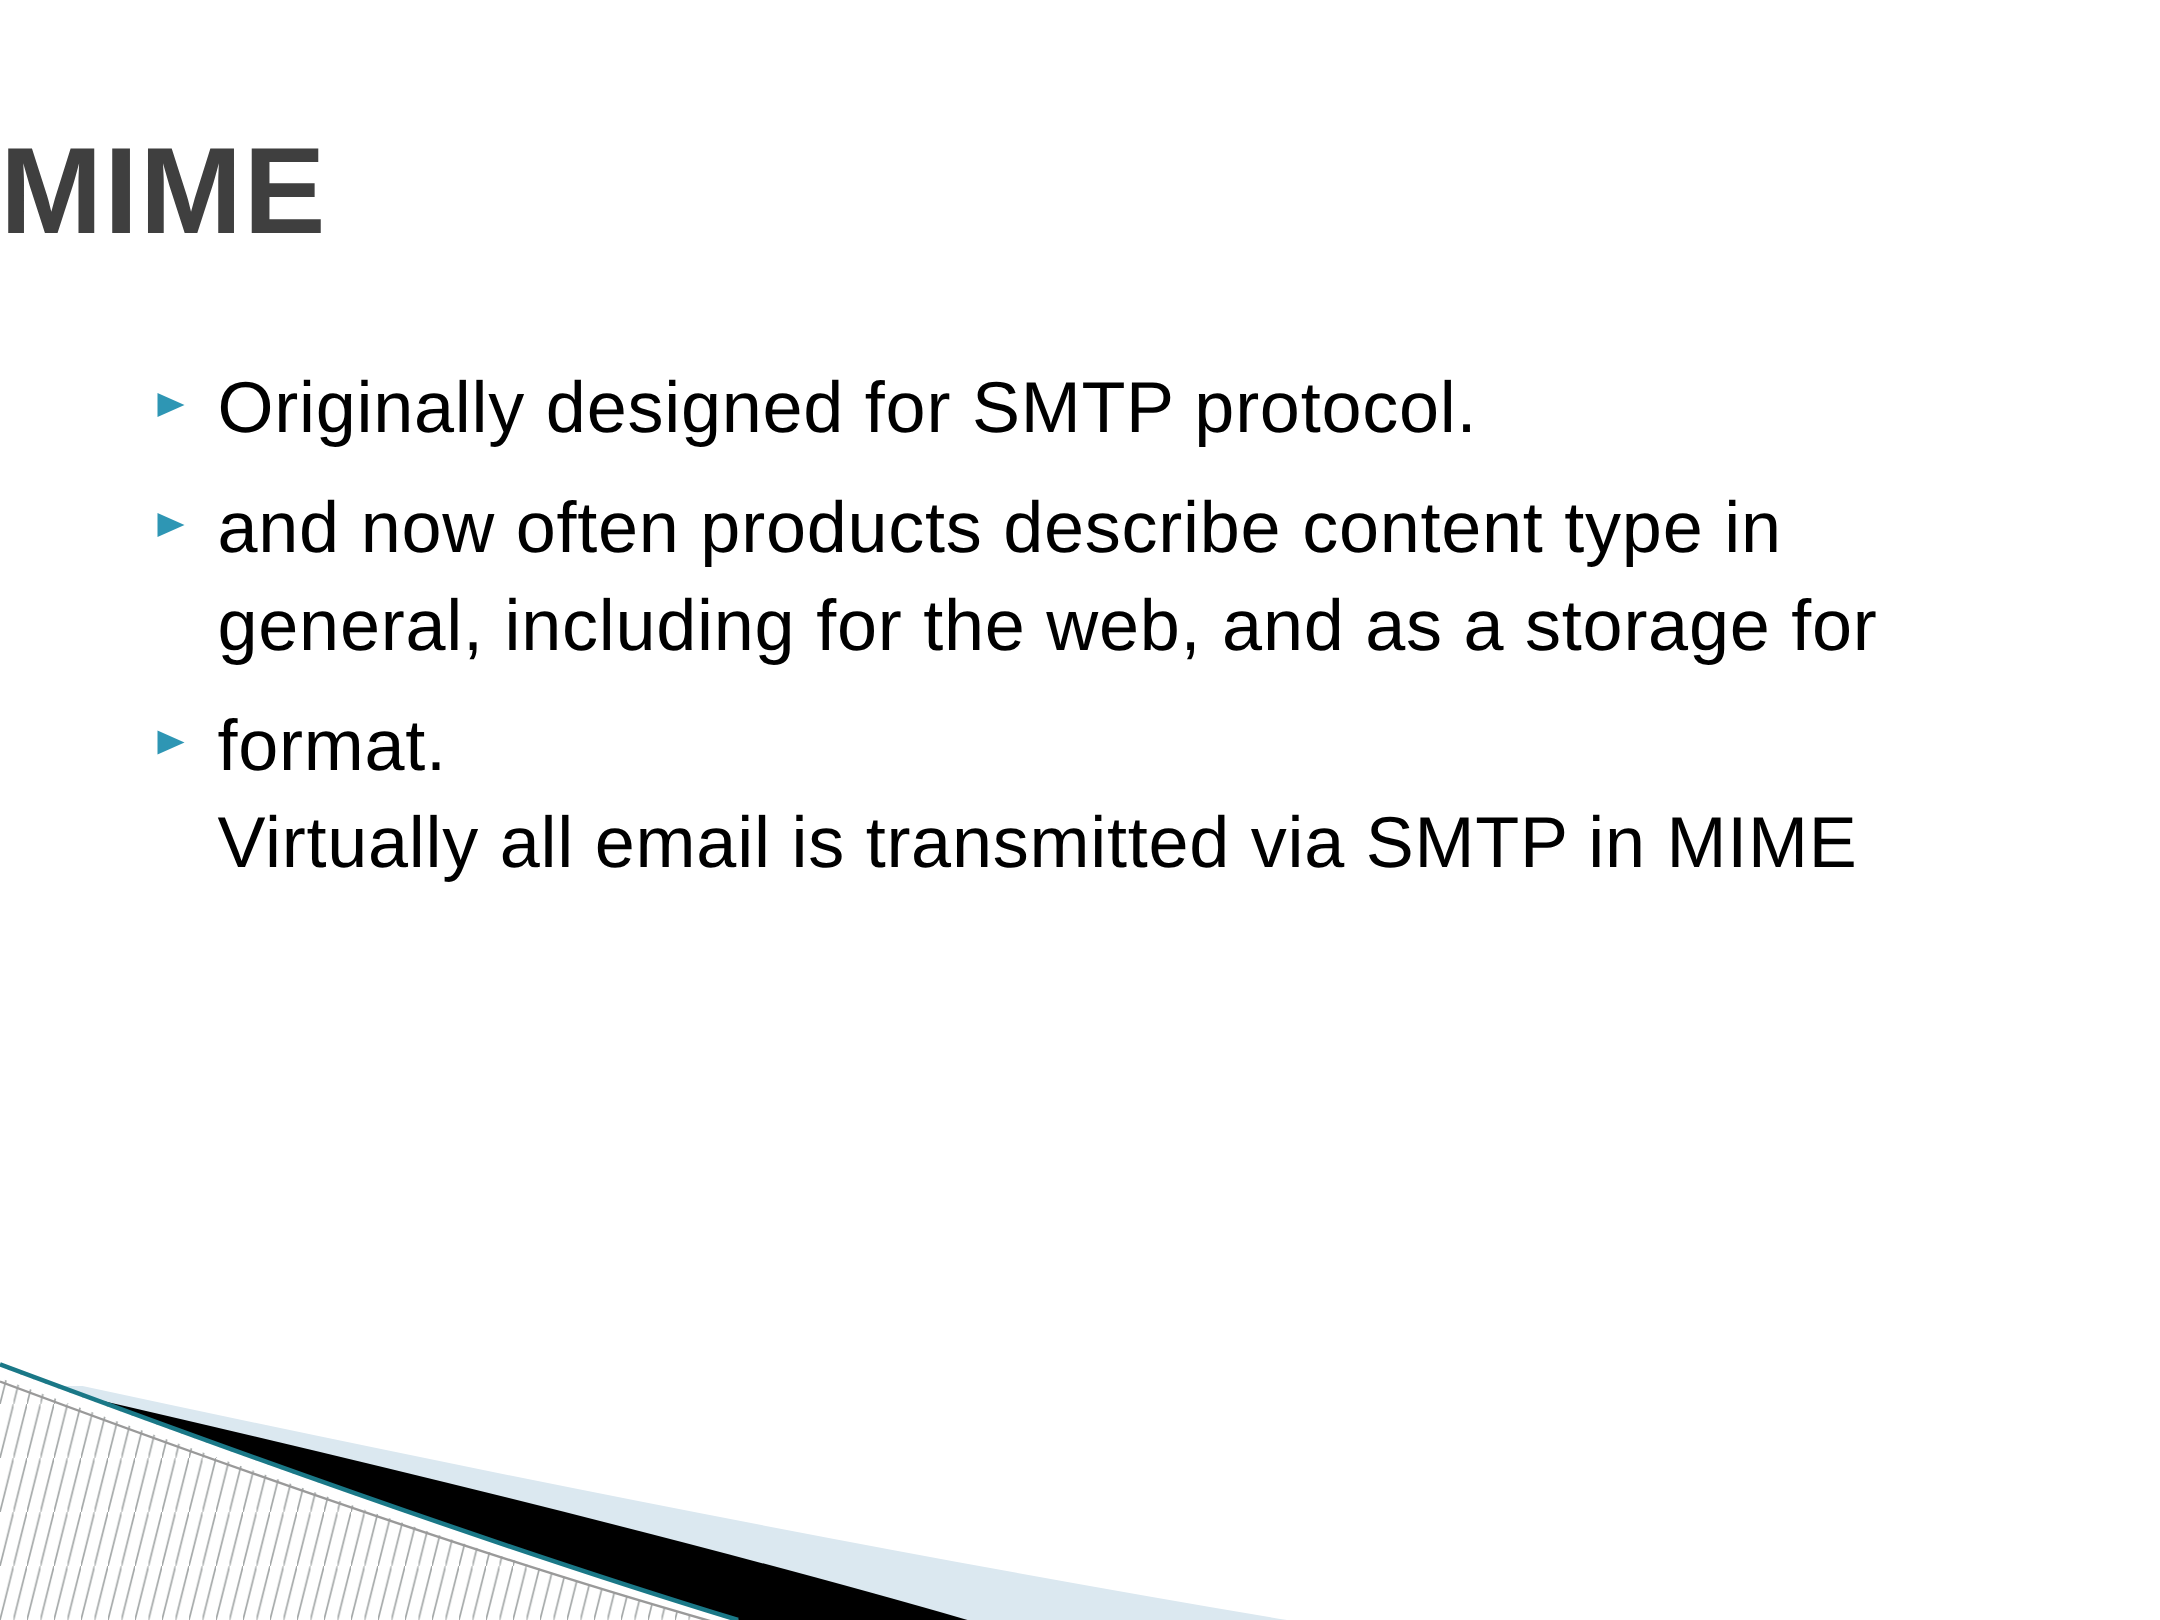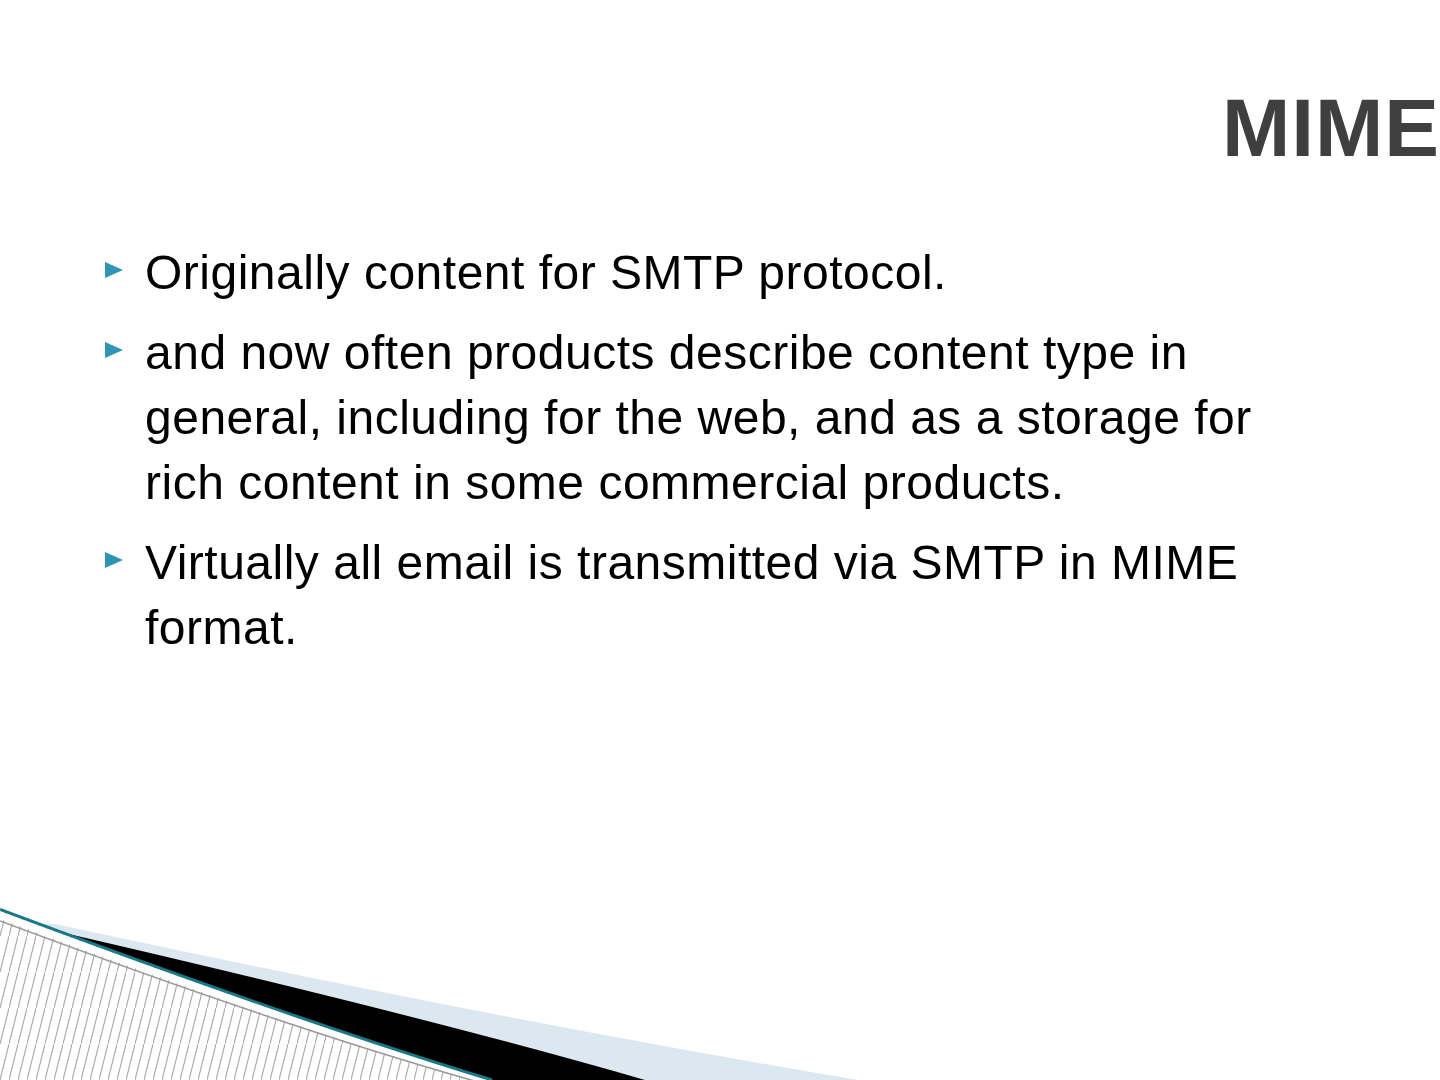--- a/index.html
+++ b/index.html
@@ -10,21 +10,21 @@
     background: var(--background, #ffffff);
     overflow: hidden;
     font-family: "Liberation Sans", sans-serif;
   }
   .title {
     position: absolute;
     top: 76px;
     left: 0;
     width: 100%;
     margin: 0;
-    text-align: right;
+    text-align: left;
     font-size: 82px;
     line-height: 104px;
     font-weight: bold;
     letter-spacing: 1px;
     color: var(--title-color, #3f3f3f);
   }
   .bullets {
     position: absolute;
     left: 105px;
     top: 240px;
@@ -63,36 +63,35 @@
 <body>
 
 <div class="slide">
 
   <h1 class="title">MIME</h1>
 
   <div class="bullets" id="bullets">
       <div class="bullet">
         <span class="marker"></span>
         <div class="btext">
-          <div class="bline">Originally content for SMTP protocol.</div>
+          <div class="bline">Originally designed for SMTP protocol.</div>
         </div>
       </div>
       <div class="bullet">
         <span class="marker"></span>
         <div class="btext">
           <div class="bline">and now often products describe content type in</div>
           <div class="bline">general, including for the web, and as a storage for</div>
-          <div class="bline">rich content in some commercial products.</div>
         </div>
       </div>
       <div class="bullet">
         <span class="marker"></span>
         <div class="btext">
+          <div class="bline">format.</div>
           <div class="bline">Virtually all email is transmitted via SMTP in MIME</div>
-          <div class="bline">format.</div>
         </div>
       </div>
     </div>
 
   <svg class="deco" viewBox="0 0 1440 1080" aria-hidden="true">
     <defs>
       <pattern id="pinstripe" patternUnits="userSpaceOnUse" width="9" height="36">
         <rect width="9" height="36" fill="#ffffff"></rect>
         <line class="pinstripe-line" x1="9.5" y1="-2" x2="-0.5" y2="38"></line>
       </pattern>

